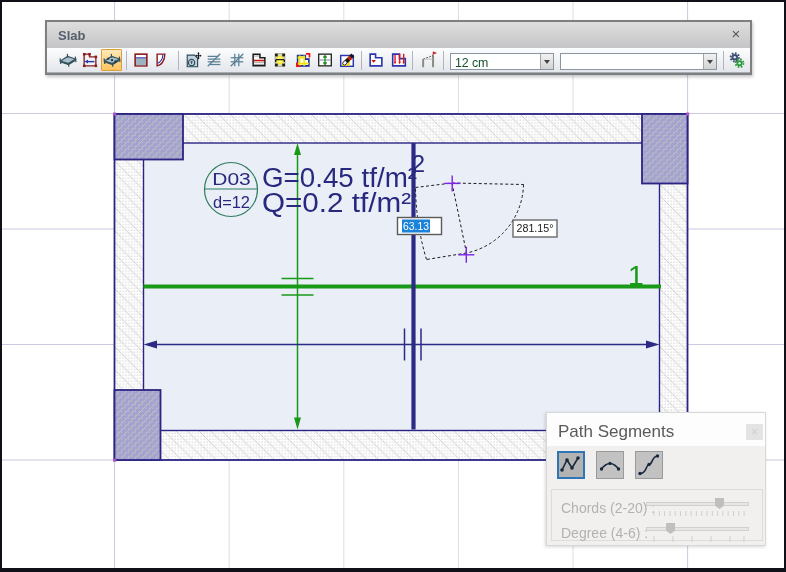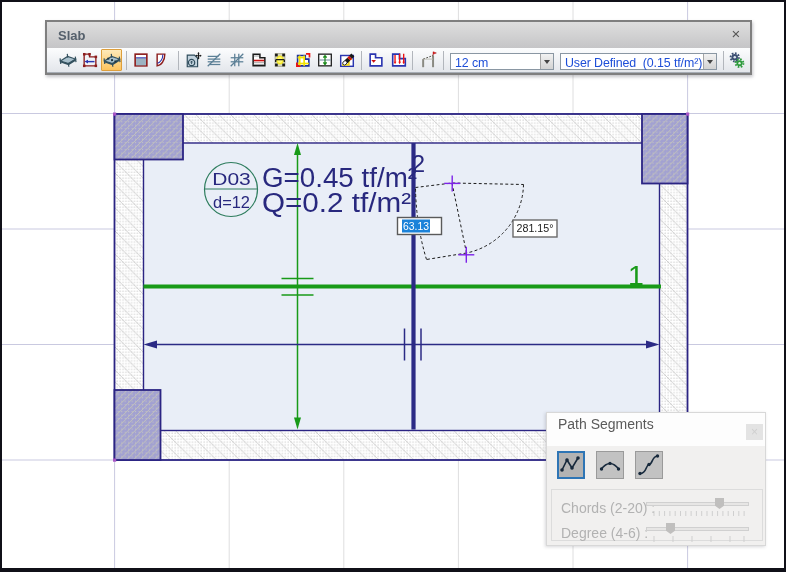--- a/index.html
+++ b/index.html
@@ -16,29 +16,29 @@
   #tbtitle{position:absolute;left:0;top:0;right:0;height:26px;
         background:linear-gradient(#dedede,#c5c5c7);}
   #tbtitle span{position:absolute;left:11px;top:6px;font-size:13px;font-weight:bold;color:#55606c;}
   #tbclose{position:absolute;right:6px;top:3px;width:16px;height:18px;color:#555;
         font-size:15px;line-height:18px;text-align:center;}
   #tbrow{position:absolute;left:0;top:26px;right:0;bottom:0;
         background:linear-gradient(#fcfdfe,#e3e6eb);border-bottom:1px solid #a7adb5;box-sizing:border-box;}
   .sep{position:absolute;top:3px;width:1px;height:19px;background:#b2b6bc;}
   .ico{position:absolute;top:2px;transform:scale(0.9);}
   .combo{position:absolute;top:5px;height:17px;background:#fff;border:1px solid #8a97a3;box-sizing:border-box;}
-  .combo .txt{position:absolute;left:4px;top:1.5px;font-size:12.4px;color:#1d4ed8;white-space:pre;letter-spacing:-0.1px;}
+  .combo .txt{position:absolute;left:4px;top:1.5px;font-size:12.4px;color:#14532d;white-space:pre;letter-spacing:-0.1px;}
   .combo .btn{position:absolute;right:0;top:0;width:13px;height:100%;
         background:linear-gradient(#f2f2f2,#d2d2d2);border-left:1px solid #a5a5a5;box-sizing:border-box;}
   .combo .btn:after{content:"";position:absolute;left:2.5px;top:6px;border:3.8px solid transparent;border-top:4.5px solid #444;}
   
   #psp{position:absolute;left:546px;top:412px;width:220px;height:134px;
        background:#f1f0ef;border:1px solid #d8d8d8;box-sizing:border-box;z-index:30;box-shadow:-1px 1px 3px rgba(100,100,110,0.25);}
   #psphead{position:absolute;left:0;top:0;right:0;height:33px;background:#fdfdfd;}
-  #psphead span{position:absolute;left:11px;top:3px;font-size:14px;color:#5a5a5a;}
+  #psphead span{position:absolute;left:11px;top:9px;font-size:17px;color:#5a5a5a;}
   #pspclose{position:absolute;right:2px;top:11px;width:17px;height:16px;background:#e3e3e3;
        color:#cfcfcf;font-size:12px;text-align:center;line-height:16px;}
   .pbtn{position:absolute;top:38px;width:28px;height:28px;box-sizing:border-box;}
   #pspbox{position:absolute;left:4px;top:76px;width:212px;height:52px;border:1px solid #dcdcdc;box-sizing:border-box;}
   .plabel{position:absolute;font-size:14px;color:#b2b2b2;}
   .ptrack{position:absolute;height:4px;background:#e7e6e5;border:1px solid #d0d0d0;box-sizing:border-box;}
   .pthumb{position:absolute;width:9px;height:11px;background:#c0bfbe;clip-path:polygon(0 0,100% 0,100% 70%,50% 100%,0 70%);}
 </style>
 </head>
 <body>
@@ -307,21 +307,20 @@
       <circle cx="7.5" cy="7" r="1.4" fill="#dce4ee"></circle>
       <circle cx="12.8" cy="13.5" r="4.3" fill="none" stroke="#2c9a3c" stroke-width="2.2" stroke-dasharray="1.8,1.6"></circle>
       <circle cx="12.8" cy="13.5" r="3.3" fill="#2c9a3c"></circle>
       <circle cx="12.8" cy="13.5" r="1.3" fill="#e4f2e4"></circle>
     </svg>
     <div class="combo" style="left:403px;width:104px">
         <span class="txt">12 cm</span>
         <span class="btn"></span>
       </div>
     <div class="combo" style="left:513px;width:157px">
-        <span class="txt">User Defined  (0.15 tf/m²)</span>
         <span class="btn"></span>
       </div>
   </div>
 </div>
 
 <div id="psp">
   <div id="psphead">
       <span>Path Segments</span>
       <div id="pspclose">×</div>
     </div>

